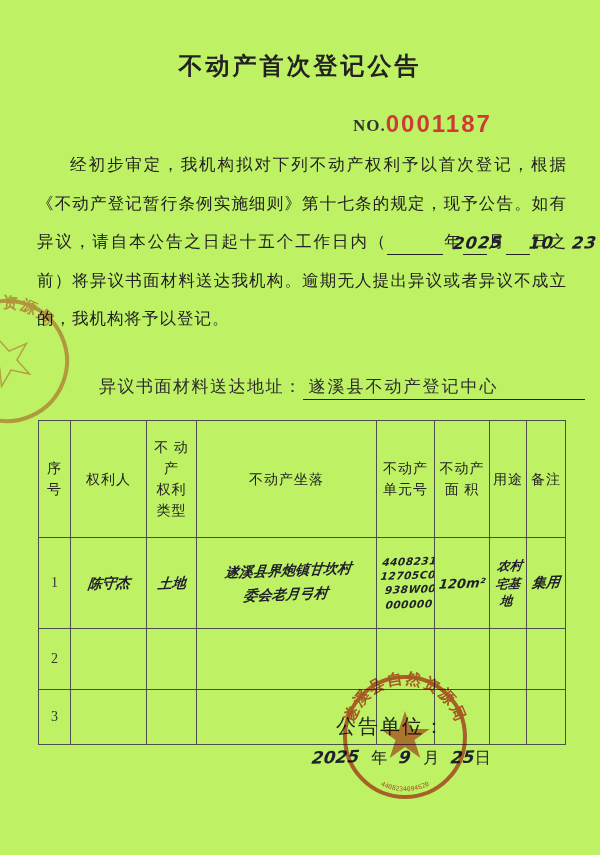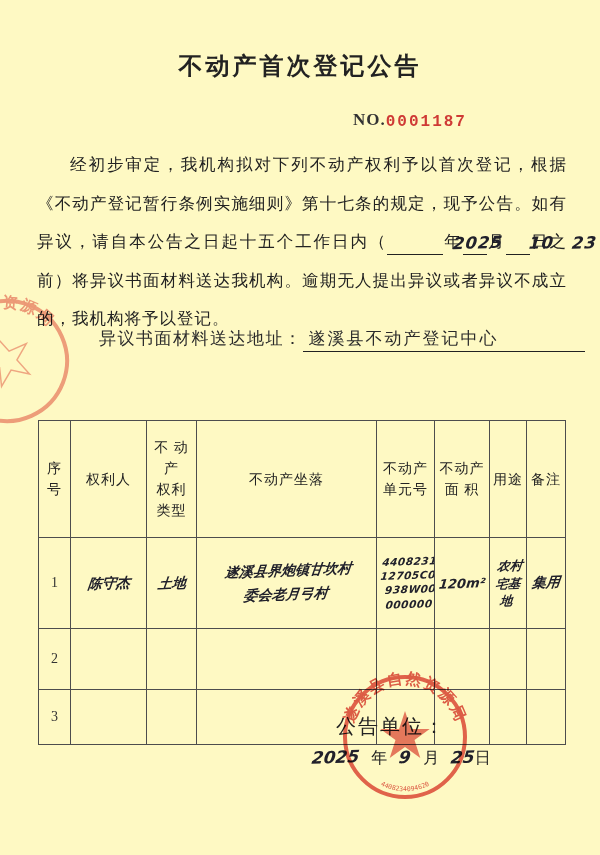--- a/index.html
+++ b/index.html
@@ -1,28 +1,28 @@
 <!DOCTYPE html>
 <html><head>
 <meta charset="utf-8">
 <style>
   html,body{margin:0;padding:0;background:#e8e8e6;}
   .page{
     position:relative;width:600px;height:855px;margin:0 auto;
-    background:#fef9c3;overflow:hidden;
+    background:#bef264;overflow:hidden;
     font-family:"Liberation Serif",serif;color:#2b2b2b;
   }
   .doc-title{
     position:absolute;top:50px;left:0;width:100%;text-align:center;
     font-size:24px;font-weight:bold;letter-spacing:3px;color:#222;
   }
   .no-line{position:absolute;top:110px;left:353px;font-size:17px;color:#333;}
   .no-prefix{letter-spacing:1px;font-weight:bold;}
   .no-digits{
-    font-family:Liberation Mono, monospace;color:#cf3a35;font-size:16px;
+    font-family:Liberation Sans, sans-serif;color:#cf3a35;font-size:24px;
     font-weight:bold;letter-spacing:2px;vertical-align:-1px;
   }
   .body-para{
     position:absolute;top:146px;left:37px;width:530px;
     font-size:16.5px;line-height:38.5px;letter-spacing:1px;
     text-align:justify;text-indent:2em;margin:0;color:#222;
   }
   .blank{
     display:inline-block;border-bottom:1.5px solid #222;text-align:center;
     line-height:20px;vertical-align:-2px;
@@ -30,21 +30,21 @@
   .blank.b-year{width:56px;}
   .blank.b-month{width:24px;}
   .blank.b-day{width:24px;}
   .hw{
     font-family:"DejaVu Sans",sans-serif;font-style:italic;font-weight:600;
     color:#21212b;display:inline-block;transform:skewX(-8deg) rotate(-2deg);
   }
   .addr-line{position:absolute;top:327px;left:99px;font-size:17px;letter-spacing:1.5px;}
   .addr-value{
     display:inline-block;border-bottom:1.5px solid #222;width:272px;
-    padding:0 4px 1px 6px;letter-spacing:2px;
+    padding:0 4px 1px 6px;letter-spacing:2px;margin-top:48px;
   }
   .contact-line{position:absolute;top:369px;left:224px;font-size:17px;letter-spacing:1.5px;}
   .contact-value{
     display:inline-block;border-bottom:1.5px solid #222;width:196px;
     padding:0 4px 1px 6px;letter-spacing:2px;font-family:"Liberation Serif",serif;
   }
   table.reg{
     position:absolute;top:420px;left:38px;width:527px;border-collapse:collapse;
     table-layout:fixed;
   }

